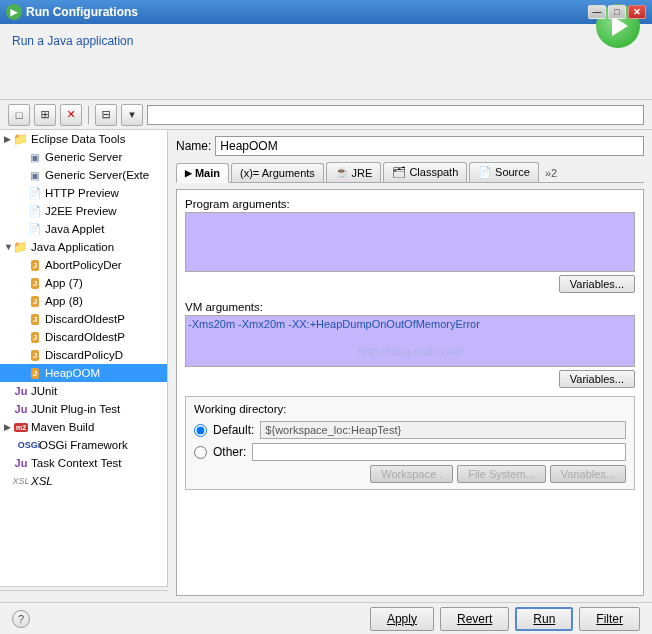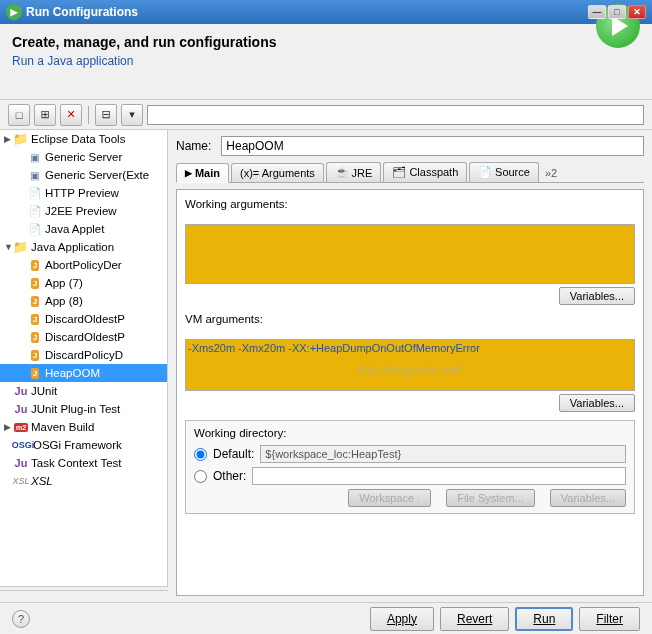--- a/index.html
+++ b/index.html
@@ -168,21 +168,21 @@
       background: #f0f0f0;
       padding: 6px 8px;
     }
     .name-row {
       display: flex;
       align-items: center;
       margin-bottom: 6px;
     }
     .name-label {
       font-size: 12px;
-      margin-right: 10px;
+      margin-right: 4px;
       font-weight: normal;
     }
     .name-input {
       flex: 1;
       height: 20px;
       border: 1px solid #999;
       padding: 1px 4px;
       font-size: 12px;
       background: white;
       outline: none;
@@ -233,24 +233,23 @@
       color: #000;
       margin-bottom: 2px;
     }
 
     .text-area {
       width: 100%;
       border: 1px solid #aaa;
       font-size: 11px;
       padding: 2px;
       resize: none;
-      background: #eab308;
+      background: #c4b5fd;
       outline: none;
       font-family: inherit;
-      margin-top: 12px;
     }
 
     .variables-row {
       display: flex;
       justify-content: flex-end;
     }
     .small-btn {
       padding: 2px 10px;
       border: 1px solid #999;
       background: linear-gradient(to bottom, #f5f5f5, #e0e0e0);
@@ -280,21 +279,21 @@
       height: 18px;
       border: 1px solid #aaa;
       background: #f0f0f0;
       padding: 1px 4px;
       font-size: 11px;
       color: #555;
     }
     .dir-buttons {
       display: flex;
       justify-content: flex-end;
-      gap: 15px;
+      gap: 4px;
       margin-top: 4px;
     }
     .dir-btn {
       padding: 2px 10px;
       border: 1px solid #999;
       background: linear-gradient(to bottom, #e8e8e8, #d0d0d0);
       cursor: pointer;
       font-size: 11px;
       border-radius: 2px;
       color: #aaa;
@@ -351,21 +350,20 @@
   <span>Run Configurations</span>
   <div class="title-bar-controls">
     <div class="title-bar-btn">—</div>
     <div class="title-bar-btn">□</div>
     <div class="title-bar-btn close-btn">✕</div>
   </div>
 </div>
 
 <div class="window-body">
   <div class="run-icon"></div>
-  <div class="window-title">Create, manage, and run configurations</div>
   <div class="window-subtitle">Run a Java application</div>
 </div>
 
 <div class="toolbar">
   <button class="toolbar-btn">□</button>
   <button class="toolbar-btn">⊞</button>
   <button class="toolbar-btn" style="color:#cc0000;">✕</button>
   <div class="toolbar-separator"></div>
   <button class="toolbar-btn">⊟</button>
   <button class="toolbar-btn">▾</button>
@@ -488,21 +486,21 @@
           </span>
           <span>JUnit Plug-in Test</span>
         </div>
         <div class="tree-item" style="padding-left: 4px;">
           <span class="tree-arrow">▶</span>
           <span class="tree-icon">
             <span style="background:#cc3333;color:white;font-size:7px;font-weight:bold;padding:1px 2px;border-radius:2px;">m2</span>
           </span>
           <span>Maven Build</span>
         </div>
-        <div class="tree-item" style="padding-left: 6px;">
+        <div class="tree-item" style="padding-left: 12px;">
           <span class="tree-arrow"></span>
           <span class="tree-icon">
             <span style="color:#2244aa;font-size:9px;font-weight:bold;">OSGi</span>
           </span>
           <span>OSGi Framework</span>
         </div>
         <div class="tree-item" style="padding-left: 4px;">
           <span class="tree-arrow"></span>
           <span class="tree-icon">
             <span style="color:#8844aa;font-weight:bold;font-size:11px;">Ju</span>
@@ -544,21 +542,21 @@
       </div>
       <div class="tab">
         <span>📄 Source</span>
       </div>
       <div class="tab-more">»2</div>
     </div>
 
     <div class="content-area">
 
       <div>
-        <div class="section-label">Working arguments:</div>
+        <div class="section-label">Program arguments:</div>
         <div class="prog-args-container">
           <textarea class="text-area" rows="4" style="height: 60px;"></textarea>
           <div class="variables-row">
             <button class="small-btn">Variables...</button>
           </div>
         </div>
       </div>
 
       <div>
         <div class="section-label">VM arguments:</div>

